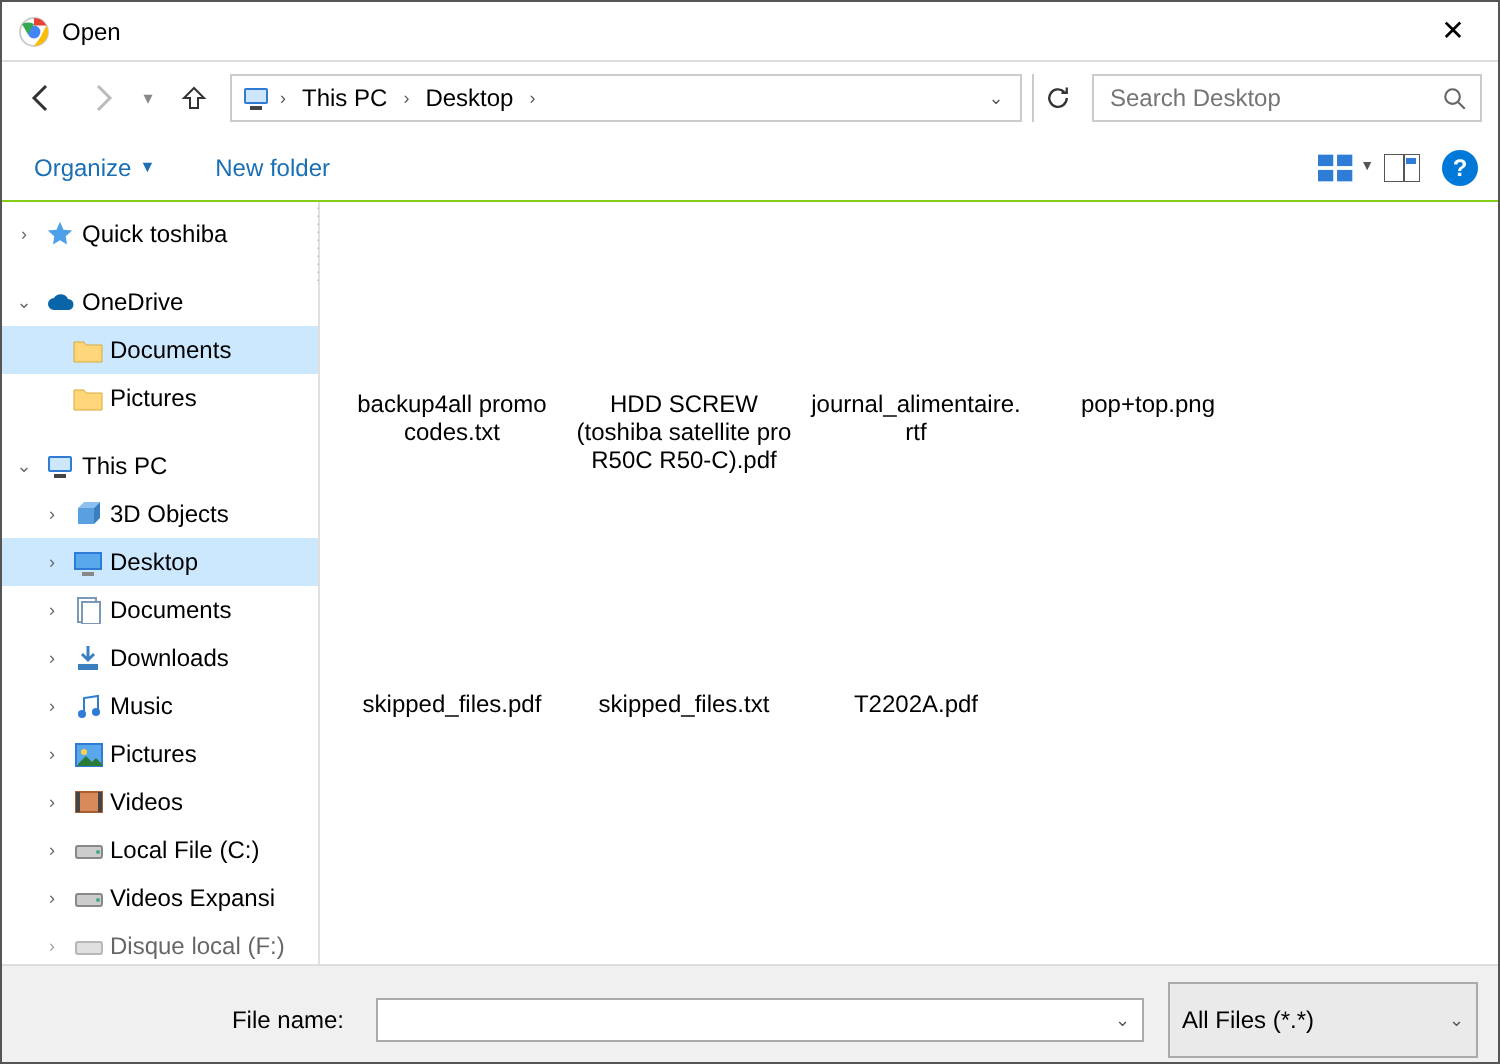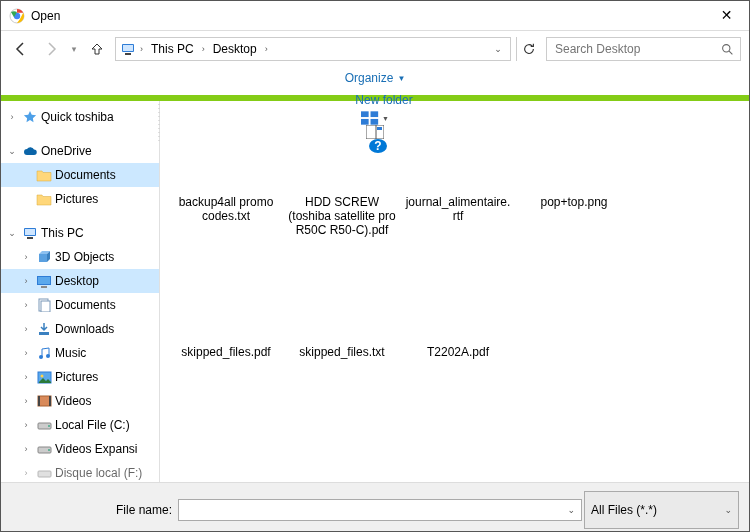--- a/index.html
+++ b/index.html
@@ -15,21 +15,21 @@
 .dd { width: 10px; color: #888; font-size: 9px; display: flex; align-items: center; justify-content: center; }
 .addr { flex: 1; display: flex; align-items: center; border: 1px solid #ccc; height: 24px; padding: 0 4px; gap: 4px; position: relative; }
 .addr .crumb { padding: 2px 4px; }
 .addr .sep { font-size: 9px; color: #555; }
 .addr .addrdd { margin-left: auto; width: 16px; text-align: center; font-size: 9px; color: #555; }
 .refresh { width: 24px; height: 24px; display: flex; align-items: center; justify-content: center; color: #333; border-left: 1px solid #ccc; margin-left: -1px; }
 .search { width: 195px; border: 1px solid #ccc; height: 24px; display: flex; align-items: center; padding: 0 6px; color: #888; gap: 6px; }
 .search input { border: none; outline: none; flex: 1; font-size: 12px; color: #888; }
 .search .sicon { color: #666; }
 
-.cmdrow { display: flex; align-items: center; height: 34px; padding: 0 10px; border-bottom: 6px solid #84cc16; flex-direction: column; }
+.cmdrow { display: flex; align-items: center; height: 34px; padding: 0 10px; border-bottom: 1px solid #84cc16; }
 .cmdrow .cmd { color: #1a6fb5; padding: 4px 6px; display: flex; align-items: center; gap: 4px; }
 .cmdrow .spacer { flex: 1; }
 .cmdrow .viewbtn { width: 28px; height: 22px; display: flex; align-items: center; justify-content: center; color: #555; }
 .help { width: 18px; height: 18px; border-radius: 50%; background: #0078d7; color: #fff; font-size: 12px; font-weight: bold; display: flex; align-items: center; justify-content: center; margin-left: 6px; }
 
 .body { display: flex; height: 381px; position: relative; }
 .sidebar { width: 158px; overflow: hidden; padding-top: 4px; }
 .divider { width: 1px; background: #e0e0e0; position: relative; }
 .divider .grip { position: absolute; top: 2px; left: -4px; width: 9px; height: 30px; color: #bbb; font-size: 7px; line-height: 4px; text-align: center; letter-spacing: 1px; }
 .tree-item { display: flex; align-items: center; height: 24px; padding-left: 4px; gap: 2px; }
@@ -40,21 +40,21 @@
 .tree-item.sub { padding-left: 18px; }
 .tree-item.sub2 { padding-left: 18px; }
 .tree-spacer { height: 10px; }
 
 .filegrid { flex: 1; padding: 12px 8px; display: flex; flex-wrap: wrap; align-content: flex-start; gap: 0; }
 .fitem { width: 116px; height: 150px; display: flex; flex-direction: column; align-items: center; }
 .fitem .thumb { width: 80px; height: 80px; display: flex; align-items: center; justify-content: center; }
 .fitem .fname { text-align: center; font-size: 12px; padding: 2px 4px; word-break: break-word; line-height: 14px; }
 
 .footer { background: #f0f0f0; border-top: 1px solid #ddd; height: 68px; padding: 8px 10px; }
-.fnrow { display: flex; align-items: center; gap: 2px; margin-bottom: 8px; }
+.fnrow { display: flex; align-items: center; gap: 12px; margin-bottom: 8px; }
 .fnlabel { width: 165px; text-align: right; padding-right: 4px; }
 .fninput { flex: 1; border: 1px solid #aaa; height: 22px; background: #fff; display: flex; align-items: center; padding: 0 2px; }
 .fninput input { border: none; outline: none; width: 100%; font-size: 12px; }
 .fninput .idd { width: 16px; text-align: center; font-size: 9px; color: #555; }
 .filter { width: 155px; border: 1px solid #aaa; height: 38px; background: #eaeaea; display: flex; align-items: center; padding: 0 6px; }
 .filter .fdd { margin-left: auto; font-size: 9px; color: #555; }
 .btnrow { display: flex; justify-content: flex-end; gap: 8px; }
 .btn { width: 86px; height: 22px; border: 1px solid #aaa; background: #e1e1e1; display: flex; align-items: center; justify-content: center; }
 .btn.def { border-color: #0078d7; position: relative; }
 .btn.def .bdd { position: absolute; right: 4px; font-size: 8px; border-left: 1px solid #aaa; padding-left: 4px; }

